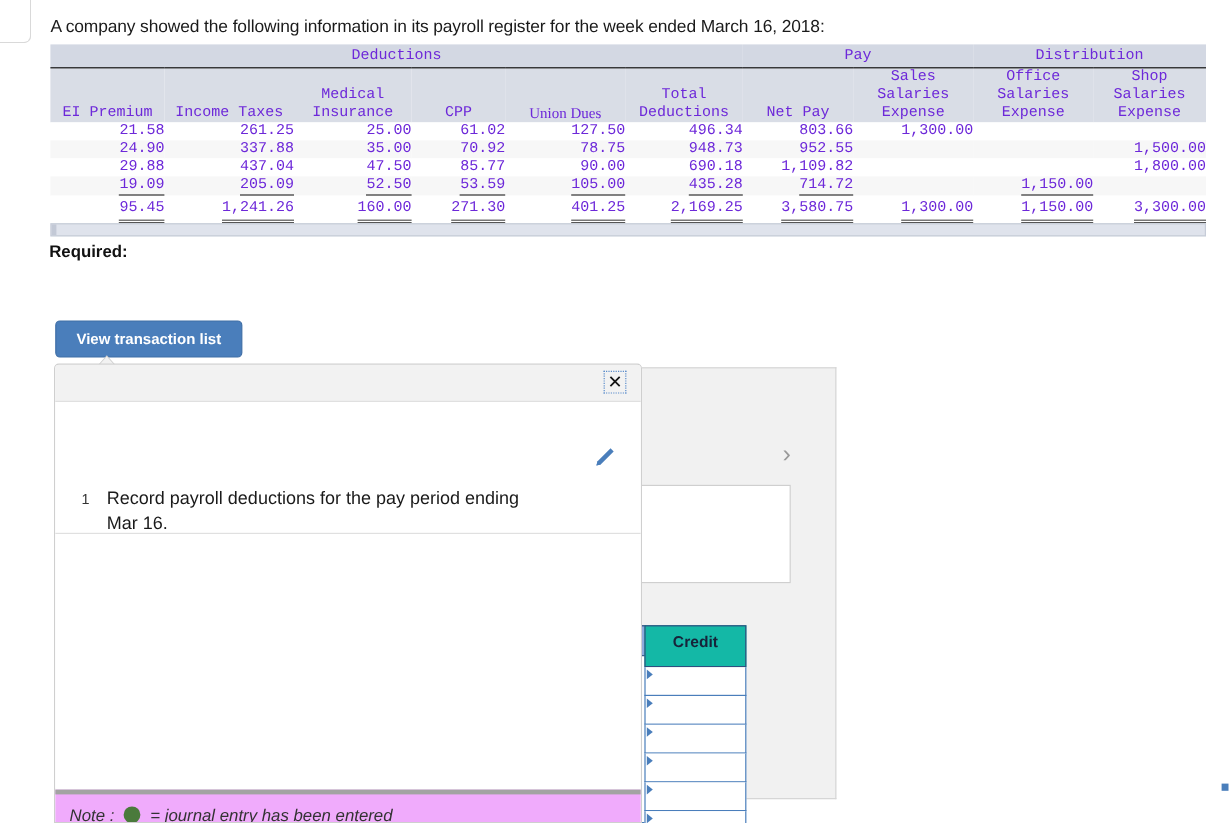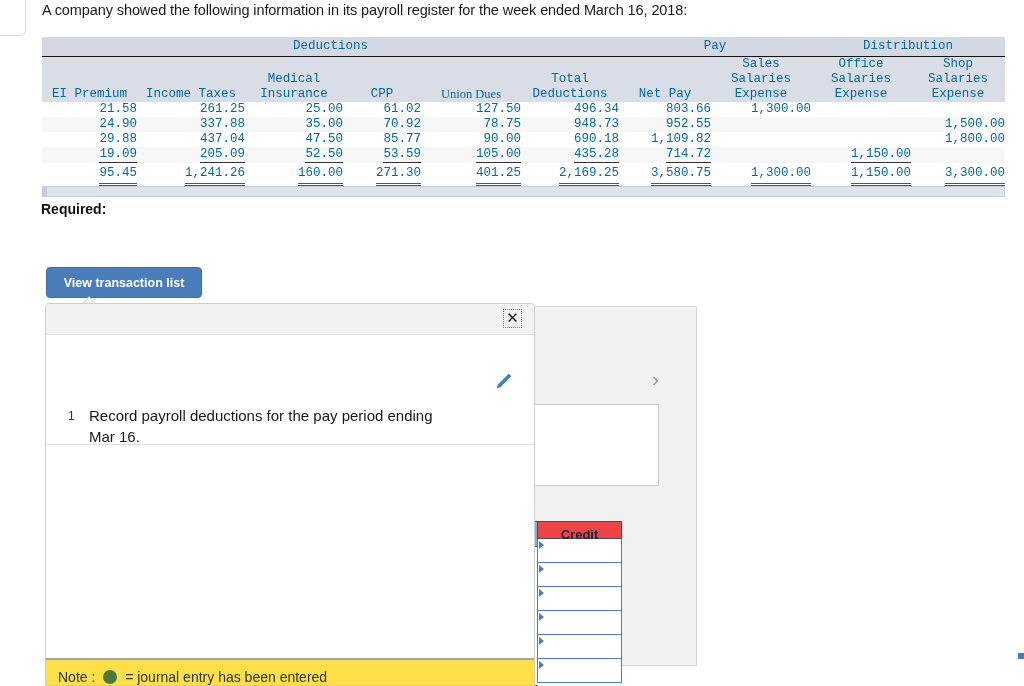--- a/index.html
+++ b/index.html
@@ -27,40 +27,40 @@
     border-left: none;
     border-radius: 0 6px 6px 0;
     background: #ffffff;
     box-sizing: border-box;
   }
 
   
   .intro {
     position: absolute;
     left: 42px;
-    top: 2px;
+    top: 15px;
     font-size: 14.5px;
     color: #1a1a1a;
     letter-spacing: -0.1px;
     white-space: nowrap;
   }
 
   
   .table-wrap {
     position: absolute;
     left: 42px;
     top: 37px;
     width: 963px;
   }
   table.payroll {
     border-collapse: collapse;
     width: 963px;
     font-family: "Liberation Mono", "DejaVu Sans Mono", monospace;
     font-size: 12.5px;
-    color: #0369a1;
+    color: #6d28d9;
   }
   table.payroll td, table.payroll th {
     padding: 0;
     margin: 0;
     font-weight: normal;
   }
   .grp-row td {
     background: #d3d8e3;
     text-align: center;
     height: 19px;
@@ -214,22 +214,22 @@
   }
 
   
   .credit-table {
     position: absolute;
     left: 537px;
     top: 521px;
     width: 85px;
   }
   .credit-head {
-    height: 18px;
-    background: #ef4444;
+    height: 35px;
+    background: #14b8a6;
     border: 1px solid #2f4f7f;
     box-sizing: border-box;
     color: #17233a;
     font-size: 13px;
     font-weight: bold;
     text-align: center;
     line-height: 25px;
   }
   .credit-cell {
     height: 24px;
@@ -347,23 +347,24 @@
     height: 22px;
     z-index: 12;
     cursor: pointer;
   }
   .modal-footer {
     position: absolute;
     left: 0;
     bottom: 0;
     width: 100%;
     height: 27px;
-    background: #fde047;
-    border-top: 2px solid #a3a3a3;
-    box-sizing: border-box;
+    background: #f0abfc;
+    border-top: 4px solid #a3a3a3;
+    box-sizing: border-box;
+    font-style: italic;
   }
   .footer-note {
     position: absolute;
     left: 12px;
     top: 9px;
     font-size: 14px;
     color: #333;
     white-space: nowrap;
   }
   .footer-dot {

